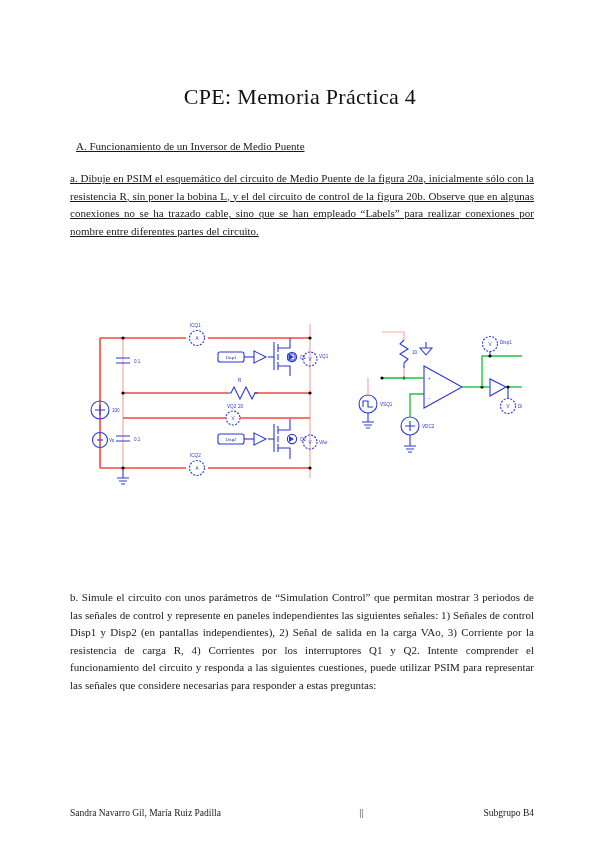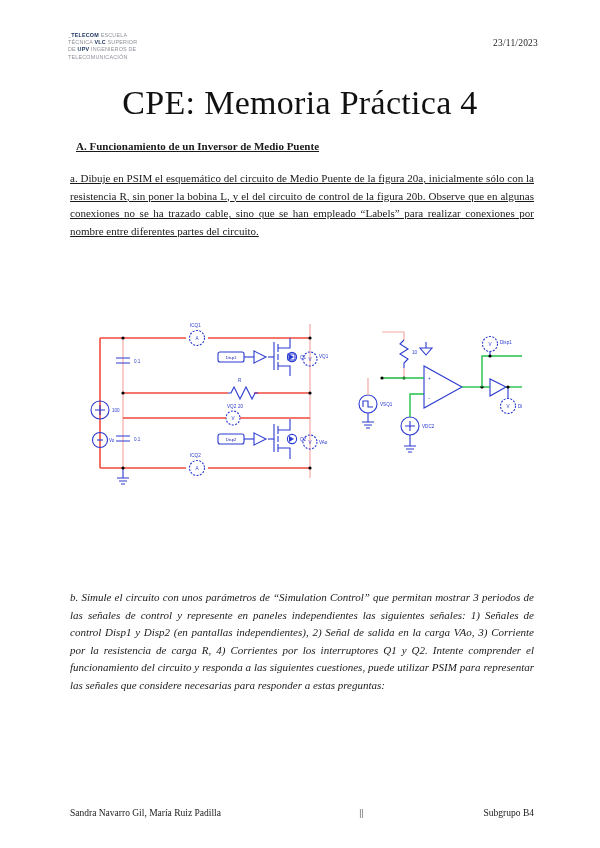--- a/index.html
+++ b/index.html
@@ -18,61 +18,52 @@
   .logo { position:absolute; left:68px; top:2px; width:160px; }
   .logo-row { font-family:"Liberation Sans", sans-serif; font-size:5.4px;
               letter-spacing:.2px; line-height:7.2px; color:#8d9199; white-space:nowrap; }
   .logo-row b { color:#1f3864; font-weight:bold; }
   .logo-row .vlc { color:#1f3864; font-weight:bold; }
   .doc-date { position:absolute; right:62px; top:8px; font-size:9.5px;
               letter-spacing:.2px; color:#262626; }
 
   
   .title { position:absolute; top:84px; left:0; right:0; text-align:center;
-           font-size:34px; color:#111; letter-spacing:.3px; }
+           font-size:22px; color:#111; letter-spacing:.3px; }
   .title .mono { font-family:"Liberation Serif", serif; }
 
   
   .content { position:absolute; left:70px; top:136px; width:464px; }
   .tarea { font-size:11px; line-height:16px; margin-bottom:14px; }
   .tarea b { font-weight:bold; }
   .section-a { font-size:11px; line-height:16px; text-decoration:underline;
-               margin:0 0 16px 6px; display:inline-block;font-weight:bold; }
+               margin:0 0 16px 6px; display:inline-block; }
   .para { font-size:11px; line-height:17.5px; text-align:justify; margin:0 0 12px 0;text-decoration:underline; }
 
   
   .figure { position:absolute; left:78px; top:318px; width:444px; height:190px; }
   .fig-svg { display:block; }
 
   
   .para-b { position:absolute; left:70px; top:578px; width:464px;
-            font-size:11px; line-height:17.5px; text-align:justify;font-style:italic; }
+            font-size:11px; line-height:17.5px; text-align:justify; }
 
   
   .footer { position:absolute; left:70px; right:66px; bottom:30px;
             border-top:0px solid transparent; }
   .footer-inner { display:flex; align-items:center; font-size:9.5px; color:#1a1a1a; }
   .f-left { flex:0 0 auto; }
   .f-mid { flex:1 1 auto; text-align:center; padding-left:30px; }
   .f-right { flex:0 0 auto;margin-left:12px; }
 </style>
 </head>
 <body>
 
 <div class="page">
 
-  <div class="header">
-    <div class="logo">
-      <div class="logo-row"><b>_TELECOM</b> ESCUELA</div>
-      <div class="logo-row">TÉCNICA <span class="vlc">VLC</span> SUPERIOR</div>
-      <div class="logo-row">DE <span class="vlc">UPV</span> INGENIEROS DE</div>
-      <div class="logo-row">TELECOMUNICACIÓN</div>
-    </div>
-    <div class="doc-date">23/11/2023</div>
-  </div>
 
   <div class="title">
     <span class="mono">CPE: Memoria Práctica 4</span>
   </div>
 
   <div class="content">
     <div>
       <span class="section-a">A. Funcionamiento de un Inversor de Medio Puente</span>
     </div>
     <p class="para">a. Dibuje en PSIM el esquemático del circuito de Medio Puente de la figura 20a, inicialmente sólo con la resistencia R, sin poner la bobina L, y el del circuito de control de la figura 20b. Observe que en algunas conexiones no se ha trazado cable, sino que se han empleado “Labels” para realizar conexiones por nombre entre diferentes partes del circuito.</p>

